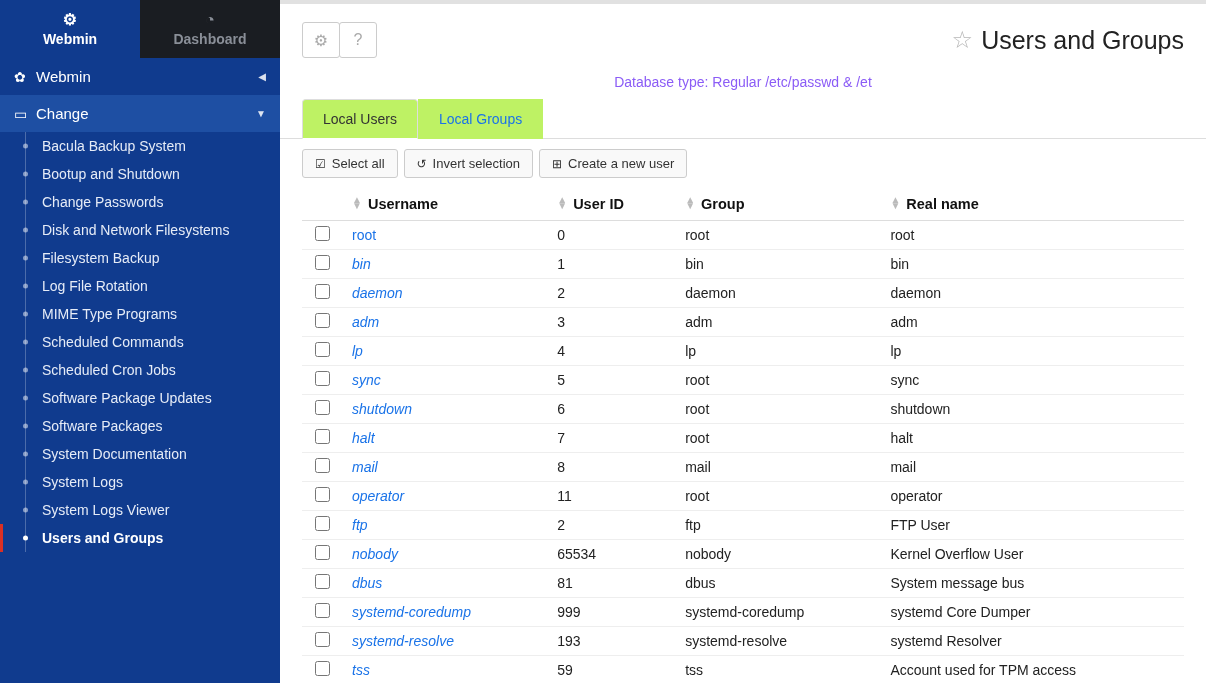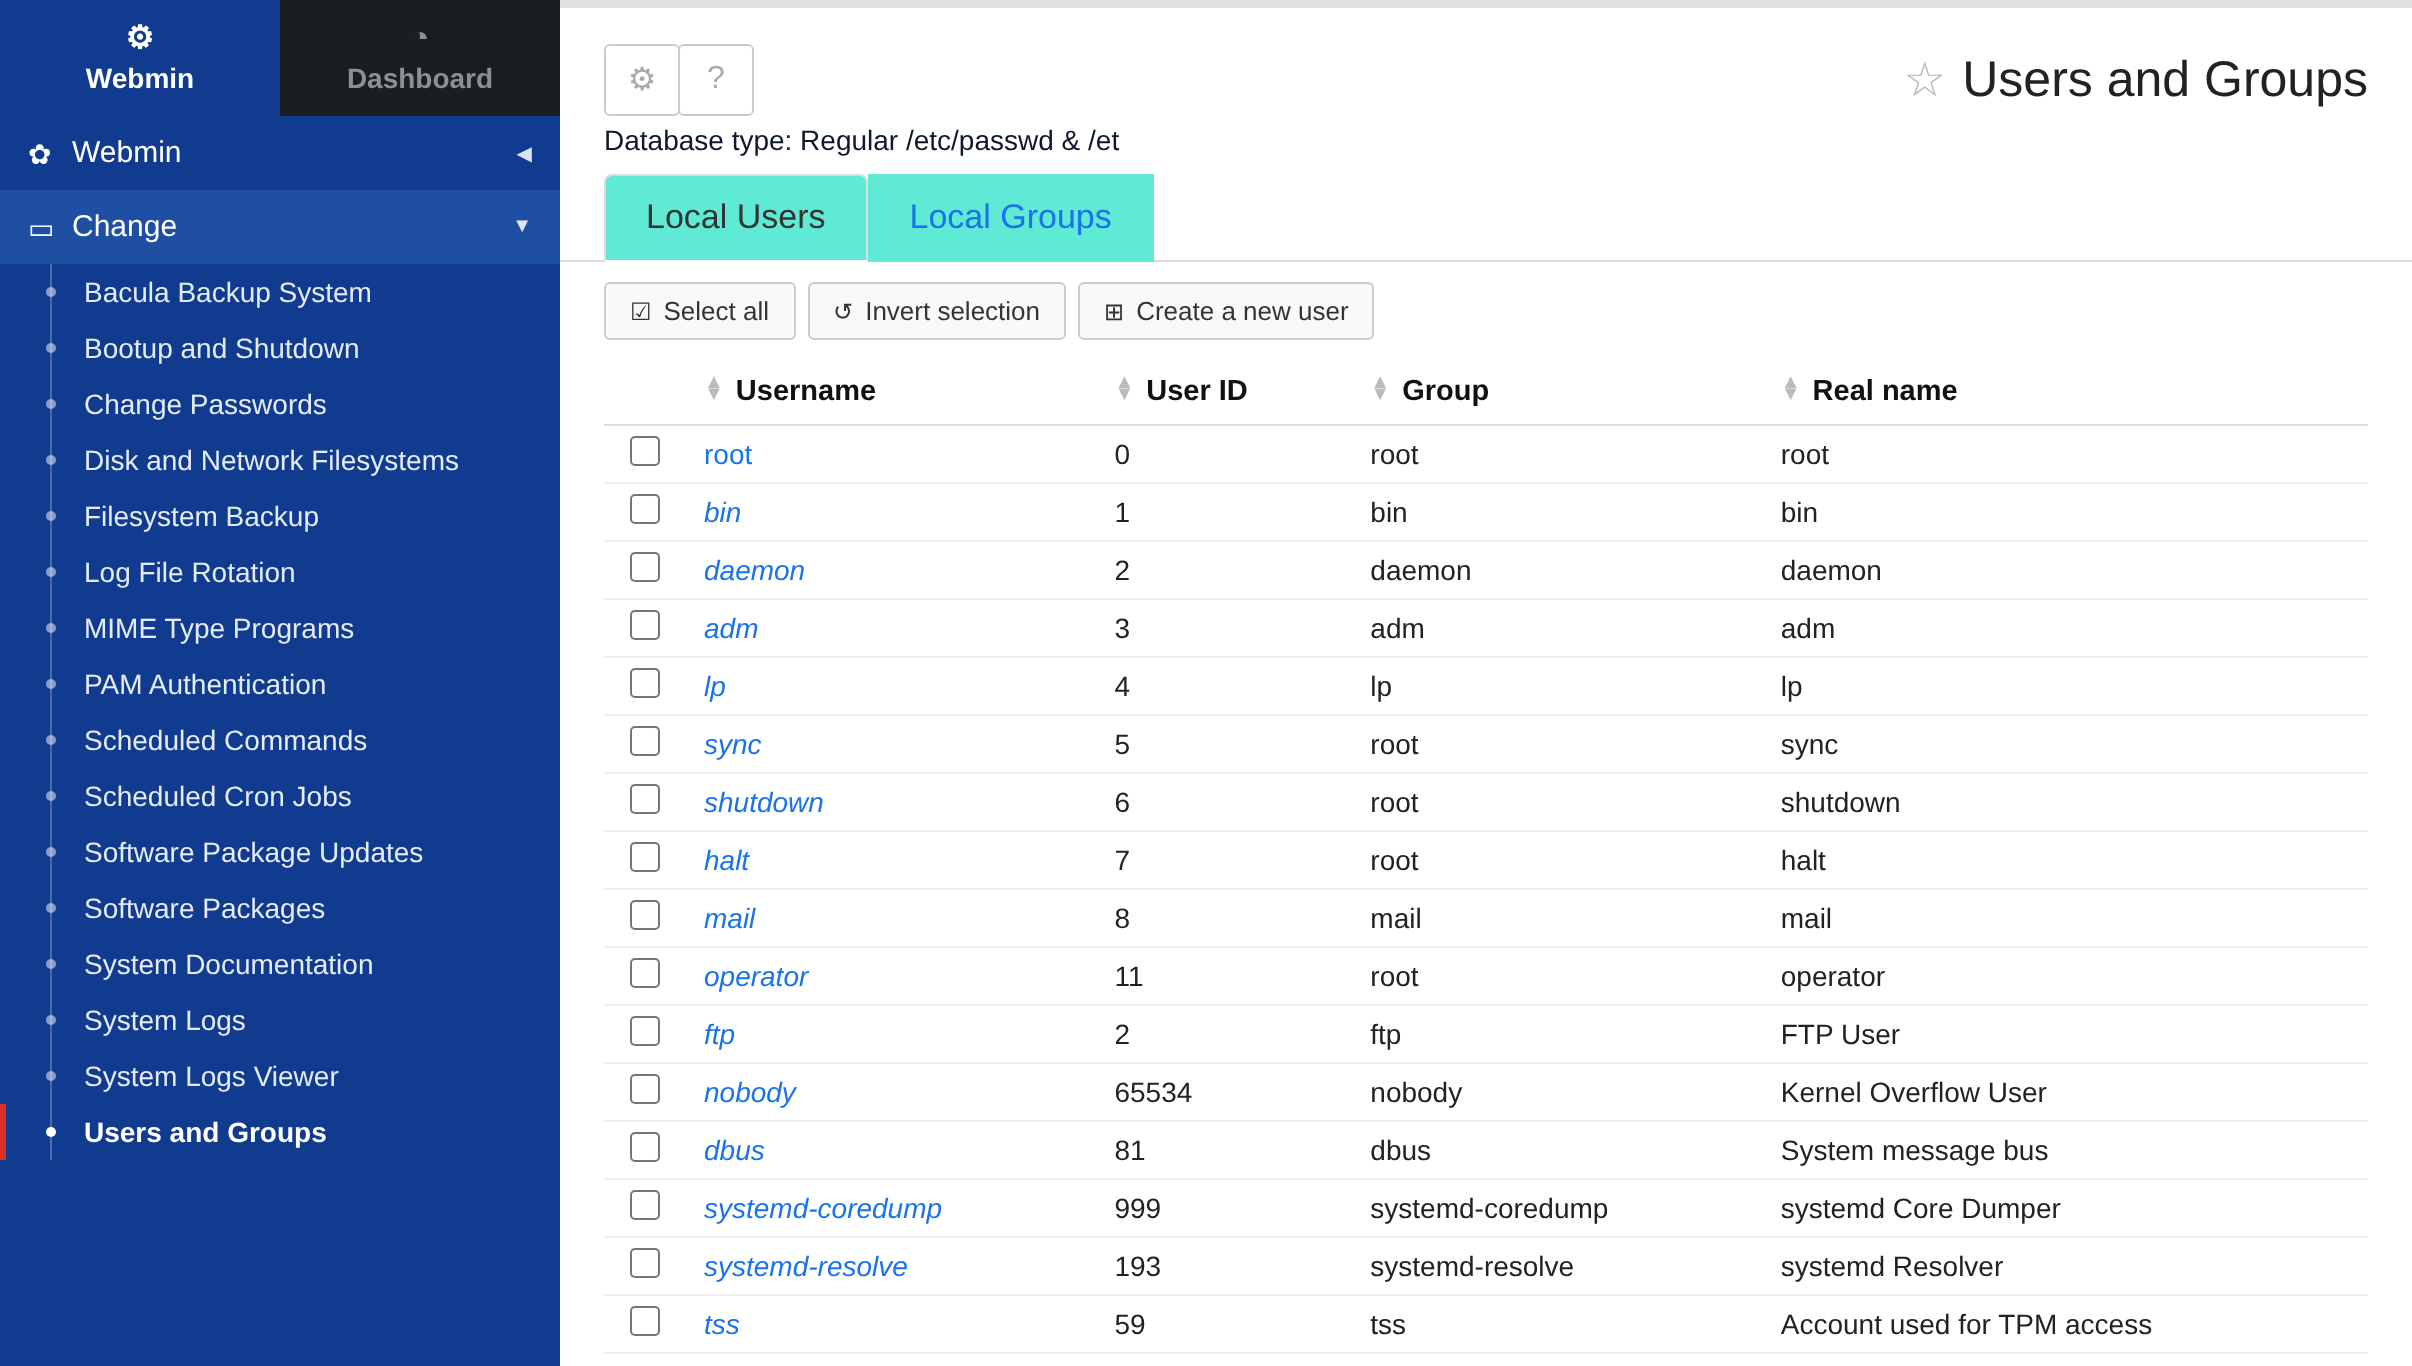--- a/index.html
+++ b/index.html
@@ -149,40 +149,40 @@
 .header-btn + .header-btn { margin-left: -1px; }
 .header-title {
   margin-left: auto;
   display: flex;
   align-items: center;
   gap: 8px;
 }
 .star-icon { font-size: 24px; color: #b7b7b7; }
 .page-title { font-size: 25px; font-weight: 400; color: #222; }
 .db-type {
-  text-align: left;
-  color: #0f172a;
-  font-size: 14px;
-  margin-top: 4px;
+  text-align: center;
+  color: #8b5cf6;
+  font-size: 14px;
+  margin-top: 16px;
 }
 
 .content-tabs {
   display: flex;
   padding: 0 22px;
   border-bottom: 1px solid #ddd;
 }
 .content-tab {
   padding: 11px 20px;
-  font-size: 17px;
+  font-size: 14px;
   cursor: pointer;
   border: 1px solid transparent;
   border-bottom: none;
   position: relative;
   top: 1px;
-  background: #5eead4;
+  background: #bef264;
 }
 .content-tab.active {
   border-color: #ddd;
   border-bottom: 1px solid #fff;
   border-radius: 4px 4px 0 0;
   color: #333;
 }
 .content-tab.inactive { color: #1a73e8; }
 
 
@@ -264,21 +264,20 @@
     <span class="arrow">▼</span>
   </div>
   <div class="nav-items" id="nav-system-items">
       <div class="nav-item">Bacula Backup System</div>
       <div class="nav-item">Bootup and Shutdown</div>
       <div class="nav-item">Change Passwords</div>
       <div class="nav-item">Disk and Network Filesystems</div>
       <div class="nav-item">Filesystem Backup</div>
       <div class="nav-item">Log File Rotation</div>
       <div class="nav-item">MIME Type Programs</div>
-      <div class="nav-item">PAM Authentication</div>
       <div class="nav-item">Scheduled Commands</div>
       <div class="nav-item">Scheduled Cron Jobs</div>
       <div class="nav-item">Software Package Updates</div>
       <div class="nav-item">Software Packages</div>
       <div class="nav-item">System Documentation</div>
       <div class="nav-item">System Logs</div>
       <div class="nav-item">System Logs Viewer</div>
       <div class="nav-item active">Users and Groups</div>
     </div>
 </div>

